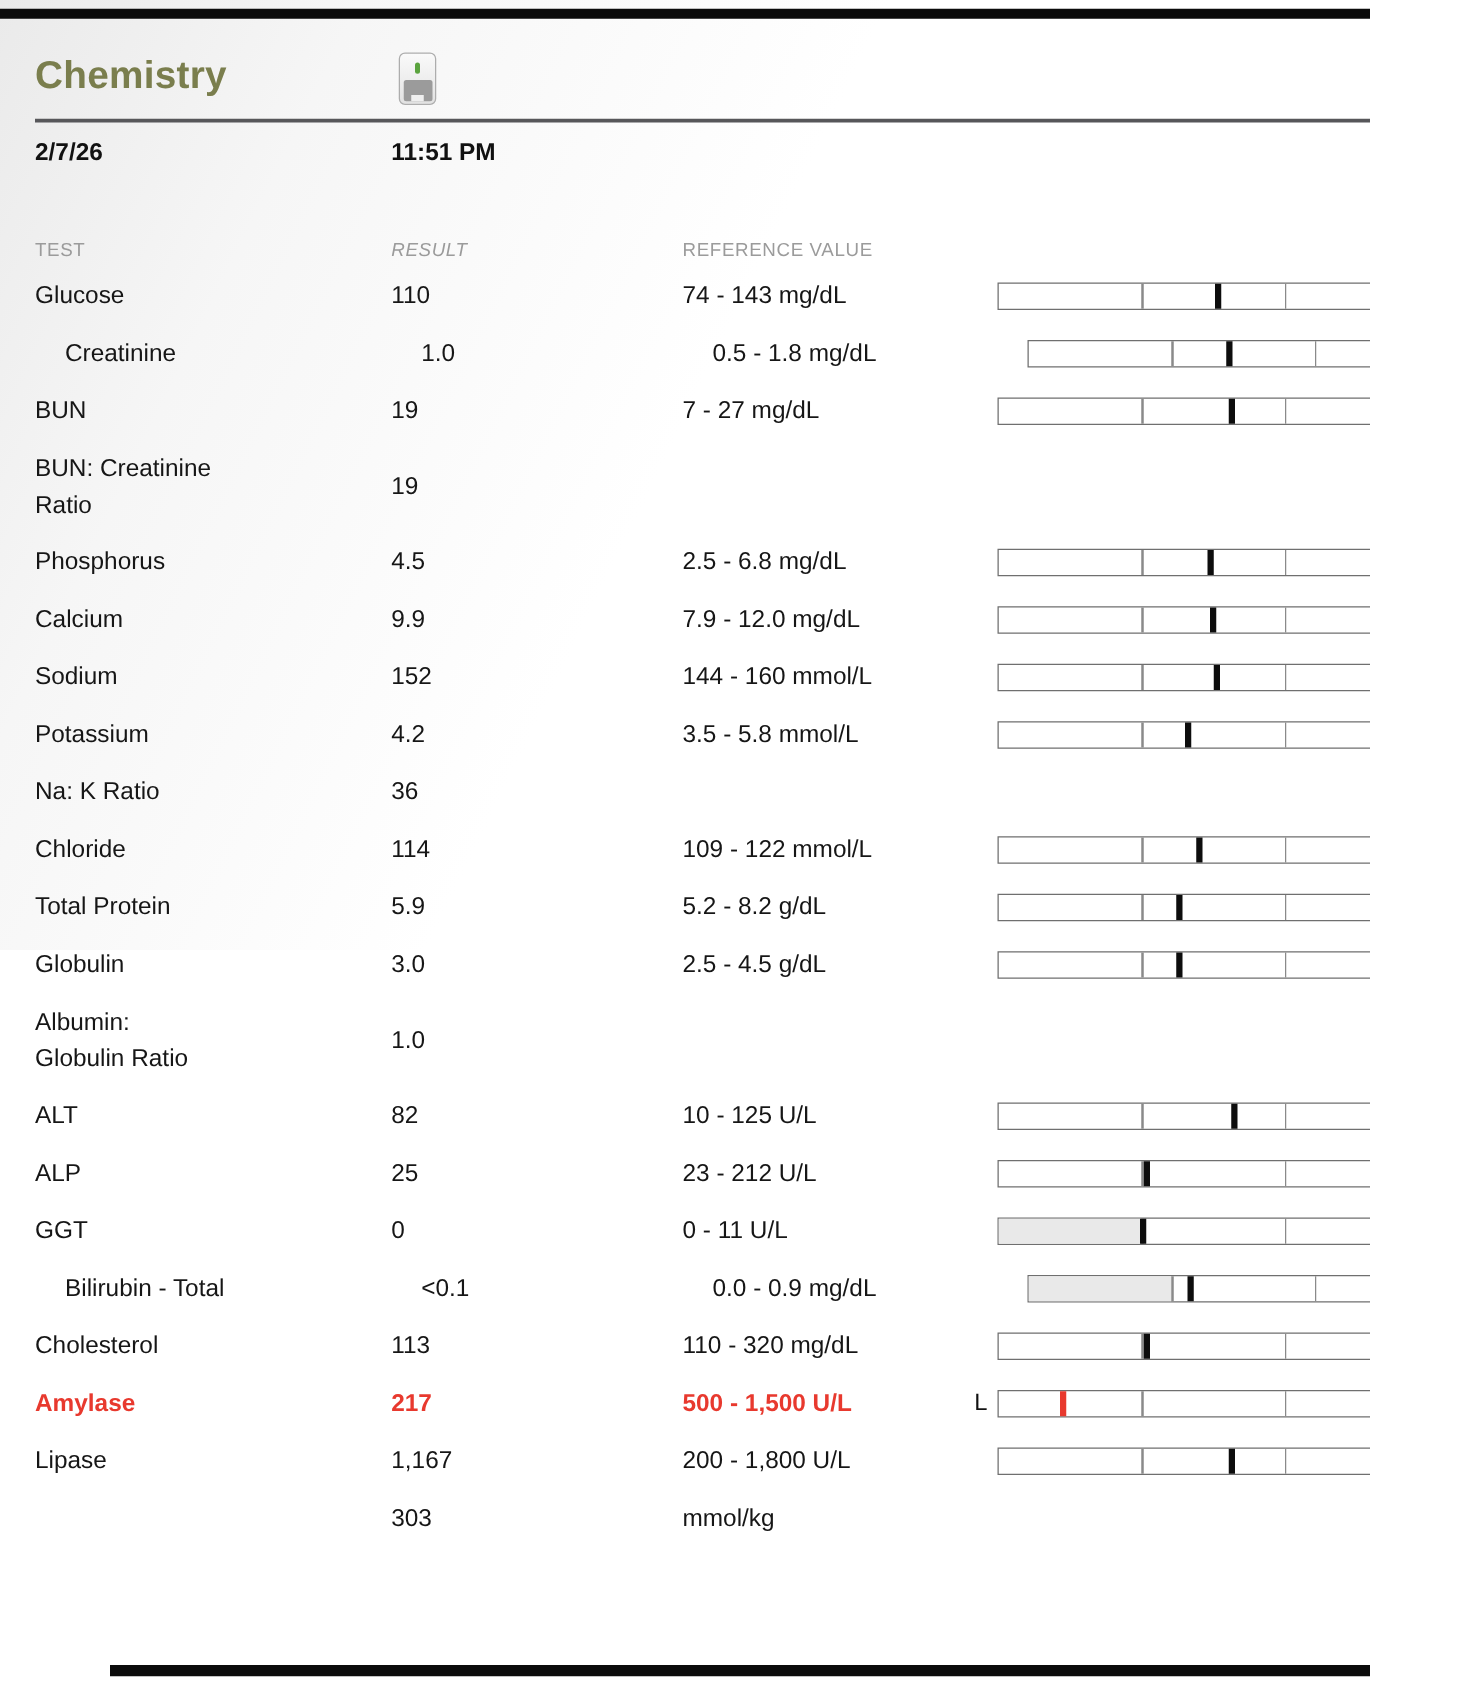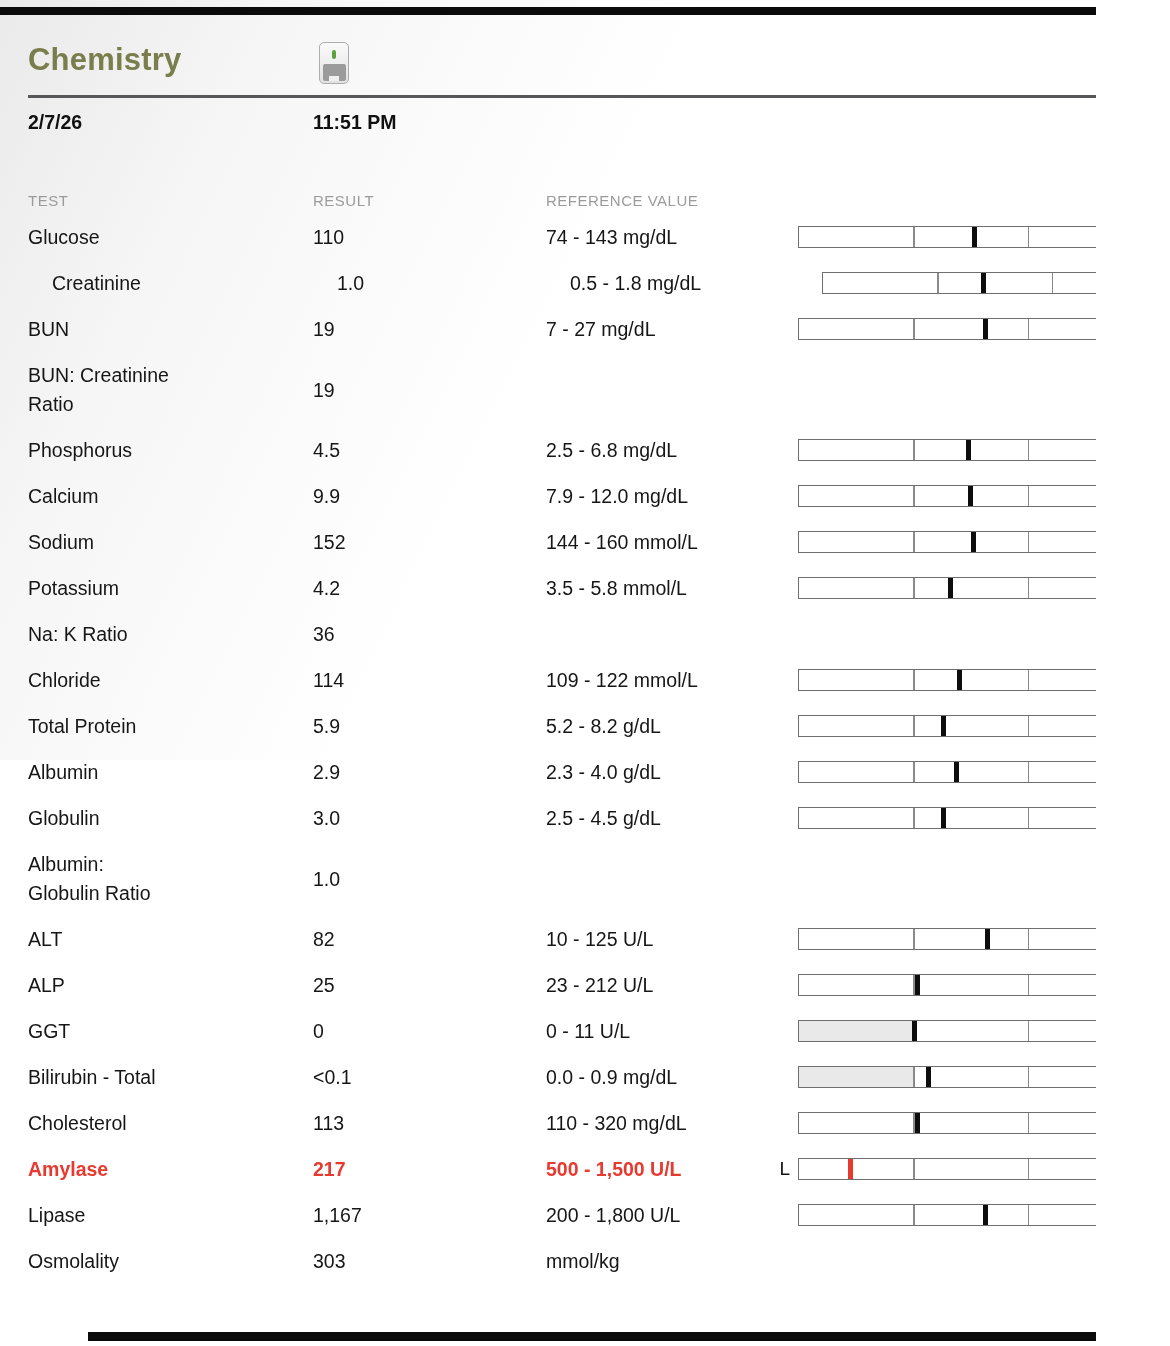--- a/index.html
+++ b/index.html
@@ -26,21 +26,21 @@
     width:10px; height:5px; background:#efefef; }
 
   .header-divider { position:absolute; left:28px; right:0; top:95px; height:2.5px; background:#57575a; }
 
   .date-label,.time-label { position:absolute; top:111px; font-size:19.5px; font-weight:bold; color:#111; }
   .date-label { left:28px; }
   .time-label { left:313px; }
 
   .colhead { position:absolute; top:192px; font-size:15px; color:#9b9b9b; letter-spacing:.5px; font-weight:400; }
   .colhead.test { left:28px; }
-  .colhead.result { left:313px; }
+  .colhead.result { left:313px;font-style:italic; }
   .colhead.reference { left:546px; }
 
   .rows { position:absolute; left:0; top:214px; width:100%; }
   .row { position:relative; width:100%; }
   .row .cell { position:absolute; top:50%; transform:translateY(-50%);
     font-size:19.5px; line-height:29px; color:#161616; }
   .row .test { left:28px; width:268px; white-space:pre-line; }
   .row .result { left:313px; }
   .row .reference { left:546px; }
   .row.alert .cell { color:#e8392e; font-weight:bold; }
@@ -196,32 +196,20 @@
     <div class="cell reference">5.2 - 8.2 g/dL</div>
 
     <div class="bar">
 
       <div class="sep d1"></div>
       <div class="sep d2"></div>
       <div class="tick" style="left: calc(41.4% - 2.5px);"></div>
     </div>
   </div>
       <div class="row" style="height: 46px;">
-    <div class="cell test">Albumin</div>
-    <div class="cell result">2.9</div>
-    <div class="cell reference">2.3 - 4.0 g/dL</div>
-
-    <div class="bar">
-
-      <div class="sep d1"></div>
-      <div class="sep d2"></div>
-      <div class="tick" style="left: calc(45.4% - 2.5px);"></div>
-    </div>
-  </div>
-      <div class="row" style="height: 46px;">
     <div class="cell test">Globulin</div>
     <div class="cell result">3.0</div>
     <div class="cell reference">2.5 - 4.5 g/dL</div>
 
     <div class="bar">
 
       <div class="sep d1"></div>
       <div class="sep d2"></div>
       <div class="tick" style="left: calc(41.6% - 2.5px);"></div>
     </div>
@@ -262,21 +250,21 @@
     <div class="cell result">0</div>
     <div class="cell reference">0 - 11 U/L</div>
 
     <div class="bar">
       <div class="graysec" style="display: block;"></div>
       <div class="sep d1"></div>
       <div class="sep d2"></div>
       <div class="tick" style="left: calc(33.3% - 2.5px);"></div>
     </div>
   </div>
-      <div class="row" style="height: 46px;">
+      <div class="row" style="height: 46px; margin-left: 24px;">
     <div class="cell test">Bilirubin - Total</div>
     <div class="cell result">&lt;0.1</div>
     <div class="cell reference">0.0 - 0.9 mg/dL</div>
 
     <div class="bar">
       <div class="graysec" style="display: block;"></div>
       <div class="sep d1"></div>
       <div class="sep d2"></div>
       <div class="tick" style="left: calc(37.2% - 2.5px);"></div>
     </div>
@@ -311,21 +299,20 @@
     <div class="cell reference">200 - 1,800 U/L</div>
 
     <div class="bar">
 
       <div class="sep d1"></div>
       <div class="sep d2"></div>
       <div class="tick" style="left: calc(53.5% - 2.5px);"></div>
     </div>
   </div>
       <div class="row" style="height: 46px;">
-    <div class="cell test">Osmolality</div>
     <div class="cell result">303</div>
     <div class="cell reference">mmol/kg</div>
 
   </div>
     </div>
 
   <div class="bottom-bar"></div>
 </div>
 
 </body></html>

